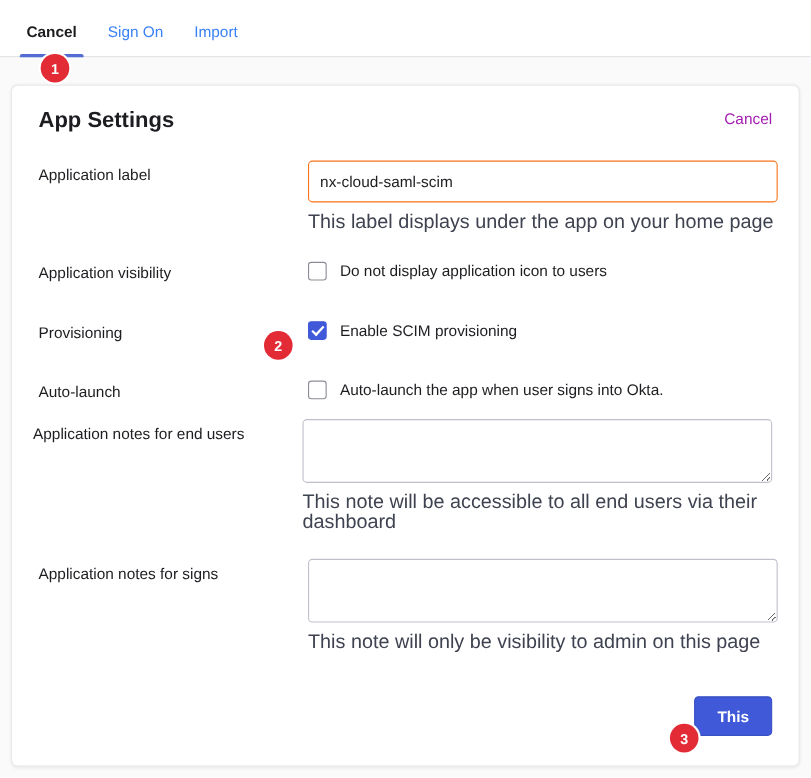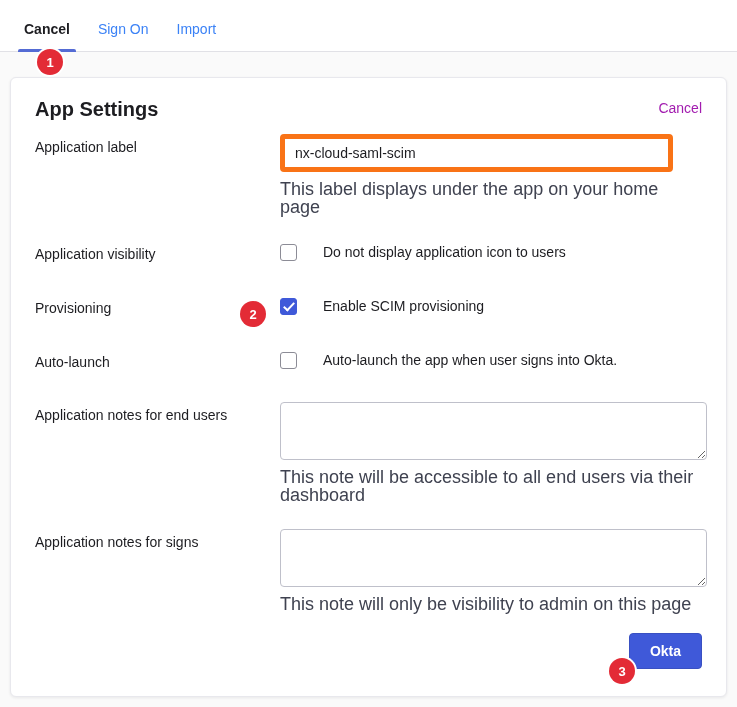--- a/index.html
+++ b/index.html
@@ -83,21 +83,21 @@
     right: 24px;
     font-size: 14px;
     color: #a21caf;
     cursor: pointer;
     text-decoration: none;
   }
 
   
   .form {
     position: absolute;
-    top: 56px;
+    top: 68px;
     left: 0;
     right: 0;
   }
   .row {
     position: relative;
     display: flex;
     align-items: flex-start;
     padding: 0 24px;
     box-sizing: border-box;
   }
@@ -113,24 +113,24 @@
     flex: 1 1 auto;
   }
   .hint {
     font-size: 18px;
     color: #3f4250;
     margin-top: 8px;
     line-height: 18px;
   }
 
   input.text-input {
-    width: 393px;
+    width: 427px;
     height: 38px;
     box-sizing: border-box;
-    border: 5px solid #f97316;
+    border: 1px solid #f97316;
     border-radius: 4px;
     padding: 0 10px;
     font-size: 14px;
     font-family: "Liberation Sans", sans-serif;
     color: #1d1d21;
     background: #ffffff;
     outline: none;
   }
   textarea.textarea-input {
     width: 427px;
@@ -146,21 +146,20 @@
     outline: none;
     resize: vertical;
     display: block;
   }
 
   
   .cb-line {
     display: flex;
     align-items: center;
     height: 22px;
-    gap: 14px;
   }
   .cb {
     width: 17px;
     height: 17px;
     border: 1px solid #8c8c96;
     border-radius: 3px;
     background: #ffffff;
     box-sizing: border-box;
     flex: 0 0 17px;
     margin-right: 12px;
@@ -278,36 +277,36 @@
     <div class="row" style="margin-top:32px;">
       <div class="label">Auto-launch</div>
       <div class="field">
         <div class="cb-line">
           <span class="cb"></span>
           <span class="cb-label">Auto-launch the app when user signs into Okta.</span>
         </div>
       </div>
     </div>
 
-    <div class="row" style="margin-top:31px;">
+    <div class="row" style="margin-top:16px;justify-content:flex-end;">
       <div class="label">Application notes for end users</div>
       <div class="field">
         <textarea class="textarea-input" placeholder="" style=""></textarea>
         <div class="hint">This note will be accessible to all end users via their dashboard</div>
       </div>
     </div>
 
     <div class="row" style="margin-top:25px;">
       <div class="label">Application notes for signs</div>
       <div class="field">
         <textarea class="textarea-input" placeholder="" style=""></textarea>
         <div class="hint">This note will only be visibility to admin on this page</div>
       </div>
     </div>
 
   </div>
 
-  <button class="save-btn">Okta</button>
+  <button class="save-btn">This</button>
 </div>
 
 <div class="badge" id="badge-1">1</div>
 <div class="badge" id="badge-2">2</div>
 <div class="badge" id="badge-3">3</div>
 
 </body></html>

